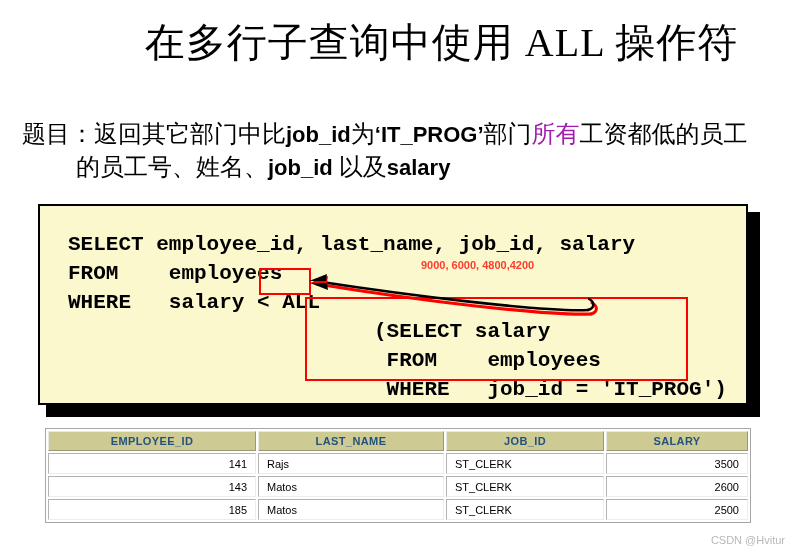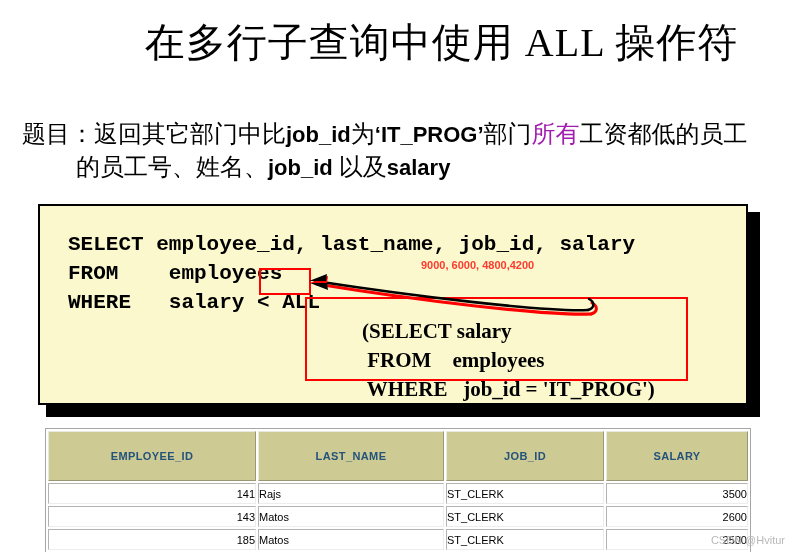--- a/index.html
+++ b/index.html
@@ -145,33 +145,33 @@
   }
   .grid th {
     background: #cdcb93;
     color: #23527c;
     font-family: "Liberation Sans", sans-serif;
     font-size: 11px;
     font-weight: bold;
     letter-spacing: 0.4px;
     text-align: center;
     height: 18px;
-    padding: 15px;
+    padding: 0;
     border-top: 1px solid #e9e9e0;
     border-left: 1px solid #e9e9e0;
     border-right: 1px solid #9a9872;
     border-bottom: 1px solid #9a9872;
   }
   .grid td {
     background: #ffffff;
     color: #000000;
     font-family: "Liberation Sans", sans-serif;
     font-size: 11px;
     height: 19px;
-    padding: 0 0;
+    padding: 0 8px;
     border-top: 1px solid #b3b3b3;
     border-left: 1px solid #b3b3b3;
     border-right: 1px solid #ededed;
     border-bottom: 1px solid #ededed;
   }
   .grid td.num {
     text-align: right;
   }
   .grid td.txt {
     text-align: left;
@@ -205,21 +205,21 @@
 <div class="code-shadow"></div>
 
 <div class="code-block">
   <pre class="code-text">SELECT employee_id, last_name, job_id, salary
 FROM    employees
 WHERE   salary &lt; ALL
 
 
 
 AND     job_id &lt;&gt; 'IT_PROG';</pre>
-  <pre class="code-text" style="left: 306px; top: 95px; font-family: Liberation Serif, serif;">(SELECT salary
+  <pre class="code-text" style="left: 318px; top: 95px;">(SELECT salary
  FROM    employees
  WHERE   job_id = 'IT_PROG')</pre>
 </div>
 
 <div class="box-all"></div>
 <div class="box-subquery"></div>
 
 <svg class="arrow-svg" viewBox="0 0 310 50" xmlns="http://www.w3.org/2000/svg">
   <path d="M 296 44 C 250 46, 120 30, 22 14" stroke="#ff0000" stroke-width="3.2" fill="none" stroke-linecap="round"></path>
   <path d="M 293 40 C 248 42, 118 26, 20 11" stroke="#000000" stroke-width="2.6" fill="none" stroke-linecap="round"></path>

